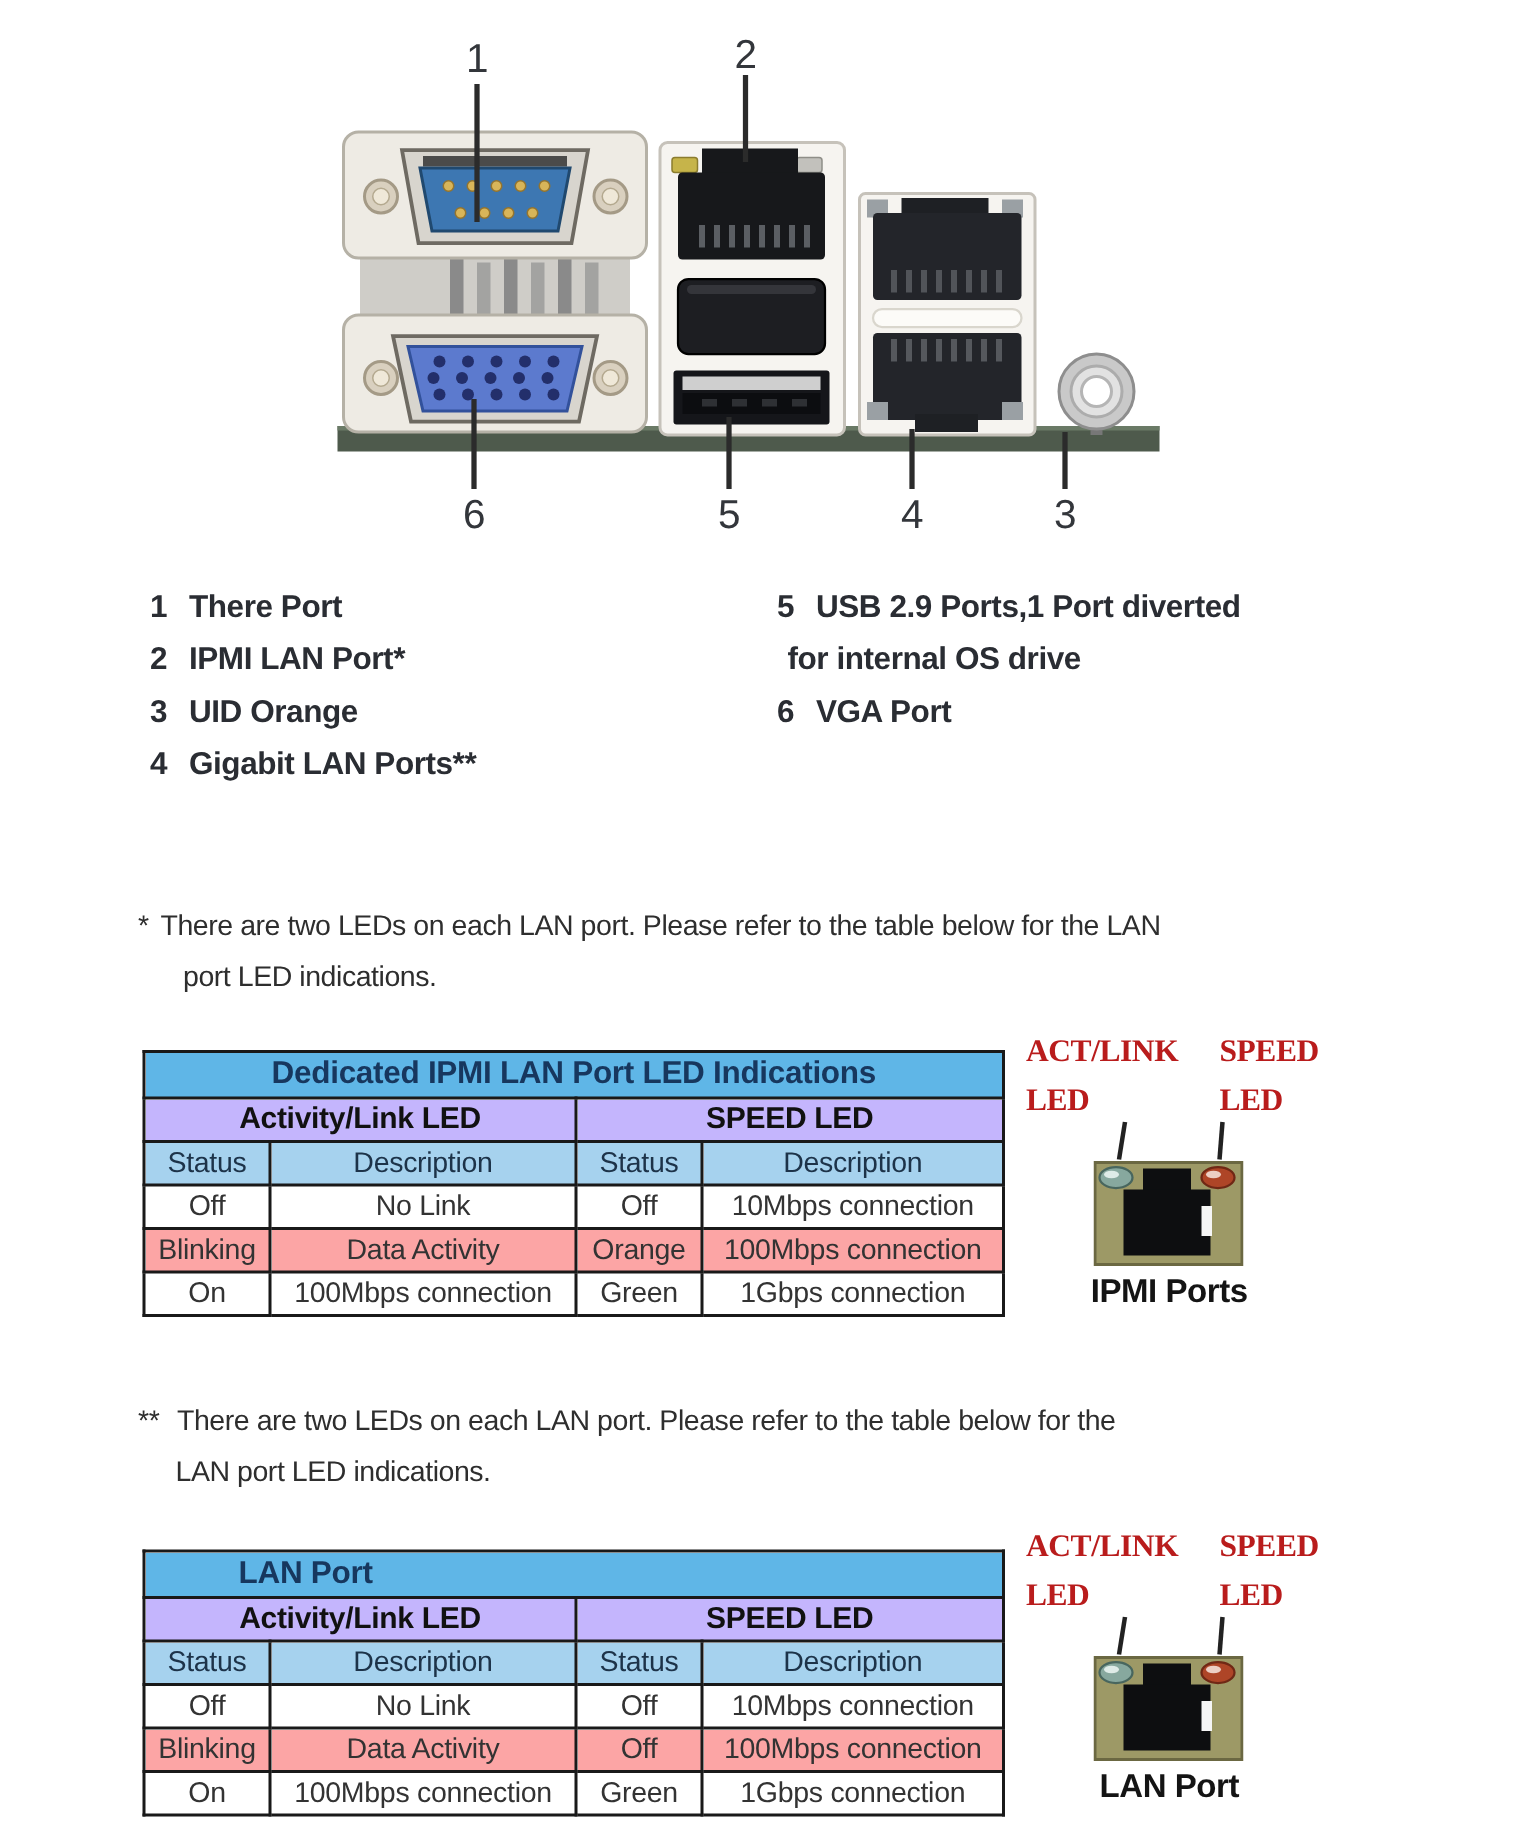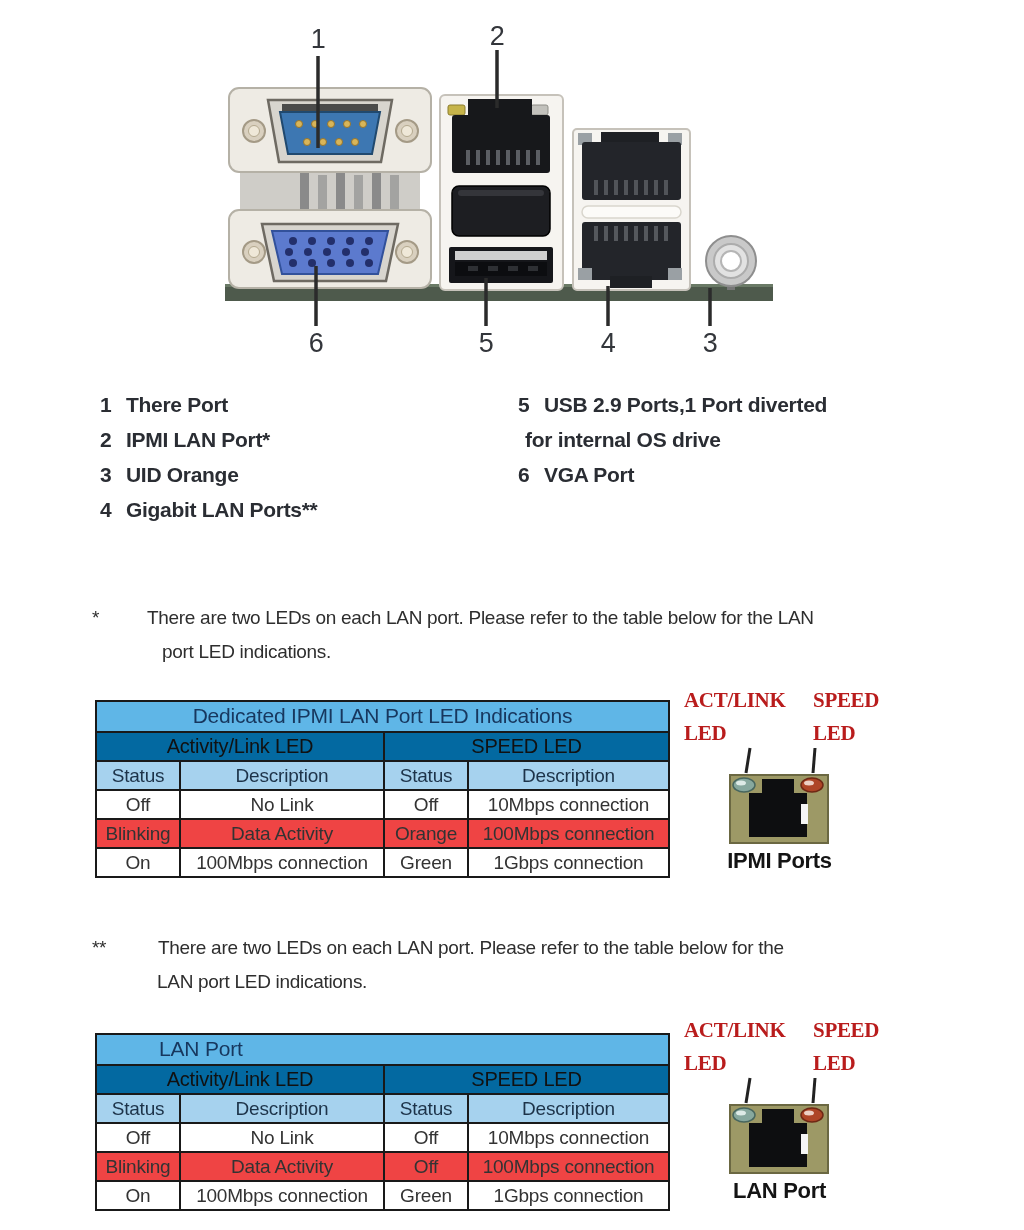--- a/index.html
+++ b/index.html
@@ -17,45 +17,45 @@
   .legend{position:absolute;left:100px;top:394px;width:860px;height:150px;}
   .lg-row{position:absolute;display:flex;font-weight:bold;font-size:21px;
           color:#2a2d33;letter-spacing:-0.3px;line-height:1;white-space:nowrap;}
   .lg-num{width:26px;flex:0 0 26px;}
   .lg-1{left:0;top:0}.lg-2{left:0;top:35px}.lg-3{left:0;top:70px}.lg-4{left:0;top:105px}
   .lg-5{left:418px;top:0}.lg-5b{left:425px;top:35px}.lg-6{left:418px;top:70px}
   
   .note{position:absolute;left:92px;width:840px;font-size:19px;color:#2e2e2e;
         letter-spacing:-0.3px;line-height:1;}
   .note .marker{position:absolute;left:0;top:0;}
-  .note .l1,.note .l2{position:absolute;white-space:nowrap;margin-left:40px;}
+  .note .l1,.note .l2{position:absolute;white-space:nowrap;}
   .note1{top:608px;}
   .note1 .l1{left:15px;top:0}
   .note1 .l2{left:30px;top:34px}
   .note2{top:938px;}
   .note2 .l1{left:26px;top:0}
   .note2 .l2{left:25px;top:34px}
   
   .led-table{
     position:absolute;left:95px;width:573px;border-collapse:collapse;table-layout:fixed;
     font-size:19px;letter-spacing:-0.2px;
   }
   .tbl-ipmi{top:700px;}
   .tbl-lan{top:1033px;}
   .led-table td,.led-table th{
     border:2px solid #191919;height:25px;padding:1px 7px;line-height:1.05;
     text-align:center;font-weight:normal;color:#333;overflow:hidden;white-space:nowrap;
   }
   .led-table .t-title{
-    background:#5fb6e7;color:#17375e;font-weight:normal;font-size:21px;text-align:center;height:27px;
+    background:#5fb6e7;color:#17375e;font-weight:bold;font-size:21px;text-align:center;height:27px;
   }
   .tbl-lan .t-title{text-align:left;padding-left:62px;}
-  .led-table .t-group{background:#0369a1;font-weight:normal;font-size:20px;text-align:center;color:#111;}
+  .led-table .t-group{background:#c4b5fd;font-weight:bold;font-size:20px;text-align:center;color:#111;}
   .led-table .t-colhead{background:#a6d2ee;color:#1d3349;}
-  .led-table .row-alt td{background:#ef4444;}
+  .led-table .row-alt td{background:#fca5a5;}
   
   .led-legend{position:absolute;left:682px;width:215px;height:200px;}
   .ll-ipmi{top:690px;}
   .ll-lan{top:1020px;}
   .led-legend .lbl{
     position:absolute;font-weight:bold;font-size:21px;color:#b91c1c;
     letter-spacing:-0.3px;line-height:1;white-space:nowrap;font-family:Liberation Serif, serif;
   }
   .lbl-act{left:2px;top:0}
   .lbl-speed{left:131px;top:0}

